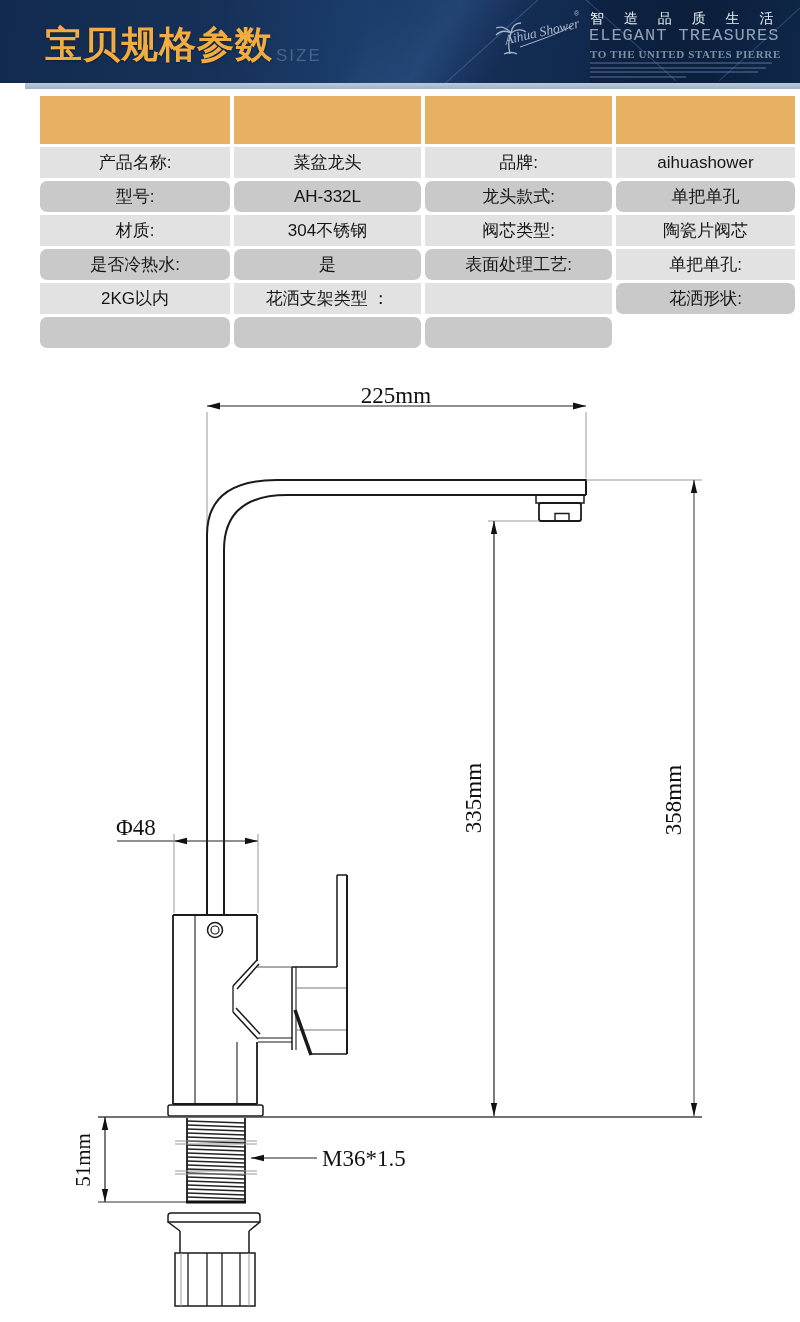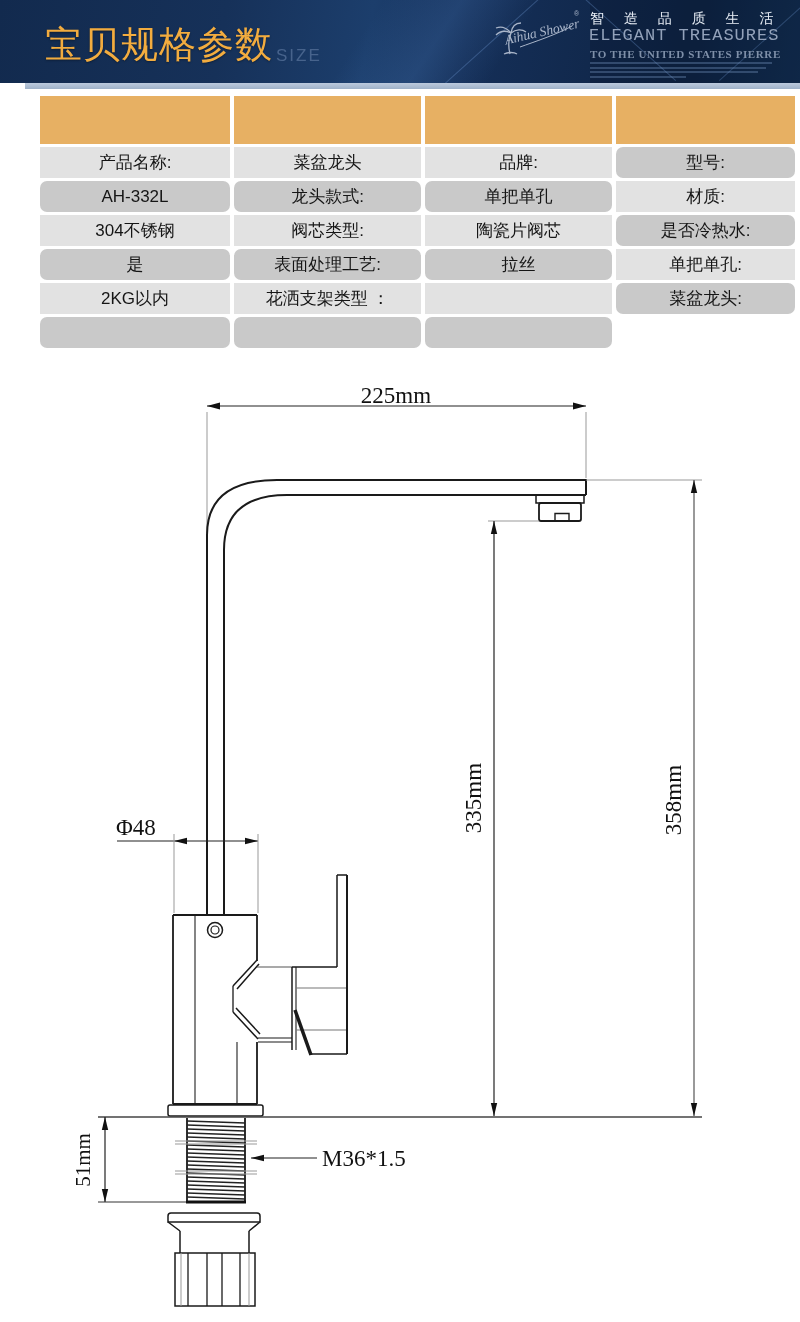--- a/index.html
+++ b/index.html
@@ -10,21 +10,21 @@
   .header{position:absolute;left:0;top:0;width:800px;height:83px;overflow:hidden;
           background:linear-gradient(100deg,#122a4e 0%,#163159 28%,#1c3e6c 46%,#152f58 58%,#0e2444 86%,#123054 100%);}
   .header .diag1{position:absolute;left:300px;top:-60px;width:260px;height:220px;
           background:linear-gradient(115deg,rgba(46,86,140,0) 30%,rgba(64,110,170,.30) 50%,rgba(46,86,140,0) 70%);
           transform:rotate(8deg);}
   .header .chev-a,.header .chev-b{position:absolute;width:150px;height:1px;background:rgba(110,150,205,.35);}
   .header .chev-a{left:420px;top:38px;transform:rotate(-42deg);}
   .header .chev-b{left:545px;top:30px;transform:rotate(42deg);}
   .header .chev-c{position:absolute;left:700px;top:30px;width:150px;height:1px;background:rgba(110,150,205,.30);transform:rotate(-42deg);}
   .header .darkright{position:absolute;right:0;top:0;width:210px;height:83px;background:rgba(6,18,40,.28);}
-  .page-title{position:absolute;left:45px;top:20px;font-size:37px;font-weight:normal;letter-spacing:1px;
+  .page-title{position:absolute;left:45px;top:20px;font-size:37px;font-weight:bold;letter-spacing:1px;
               color:#F2AC3F;text-shadow:0 1px 2px rgba(0,0,0,.35);}
   .size-label{position:absolute;left:276px;top:46px;font-size:17px;letter-spacing:2px;color:#47638c;}
   .brand{position:absolute;left:486px;top:2px;width:100px;height:62px;}
   .slogan-cn{position:absolute;left:590px;top:10px;font-size:14px;font-weight:normal;letter-spacing:8px;color:#e8eef6;}
   .slogan-en{position:absolute;left:589px;top:26px;font-size:17px;letter-spacing:1px;color:#93a2ba;
              font-family:Liberation Mono, monospace;}
   .slogan-sub{position:absolute;left:590px;top:48px;font-size:11px;letter-spacing:.6px;color:#7e8fa8;
               font-family:"Liberation Serif","DejaVu Serif",serif;font-weight:bold;}
   .fine-lines{position:absolute;left:590px;top:62px;width:185px;}
   .fine-lines div{height:2px;margin-bottom:2.5px;background:rgba(120,152,195,.35);}
@@ -94,42 +94,42 @@
 
   <div class="spec-table">
     <div class="cell gold"></div>
     <div class="cell gold"></div>
     <div class="cell gold"></div>
     <div class="cell gold"></div>
 
     <div class="cell light">产品名称:</div>
     <div class="cell light">菜盆龙头</div>
     <div class="cell light">品牌:</div>
+    <div class="cell light">aihuashower</div>
 
     <div class="cell dark">型号:</div>
     <div class="cell dark">AH-332L</div>
     <div class="cell dark">龙头款式:</div>
     <div class="cell dark">单把单孔</div>
 
     <div class="cell light">材质:</div>
     <div class="cell light">304不锈钢</div>
     <div class="cell light">阀芯类型:</div>
     <div class="cell light">陶瓷片阀芯</div>
 
     <div class="cell dark">是否冷热水:</div>
     <div class="cell dark">是</div>
     <div class="cell dark">表面处理工艺:</div>
-    <div class="cell dark">拉丝</div>
 
     <div class="cell light">单把单孔:</div>
     <div class="cell light">2KG以内</div>
     <div class="cell light">花洒支架类型 ：</div>
     <div class="cell light"></div>
 
-    <div class="cell dark">菜盆龙头:</div>
+    <div class="cell dark">花洒形状:</div>
     <div class="cell dark"></div>
     <div class="cell dark"></div>
     <div class="cell dark"></div>
   </div>
 
   <svg class="diagram" viewBox="0 0 800 1322" width="800" height="1322">
 
     <text class="dim-text" x="396" y="403" text-anchor="middle">225mm</text>
     <path class="dimline" d="M207,406 H586"></path>
     <polygon class="arrow" points="207,406 220,402.5 220,409.5"></polygon>

